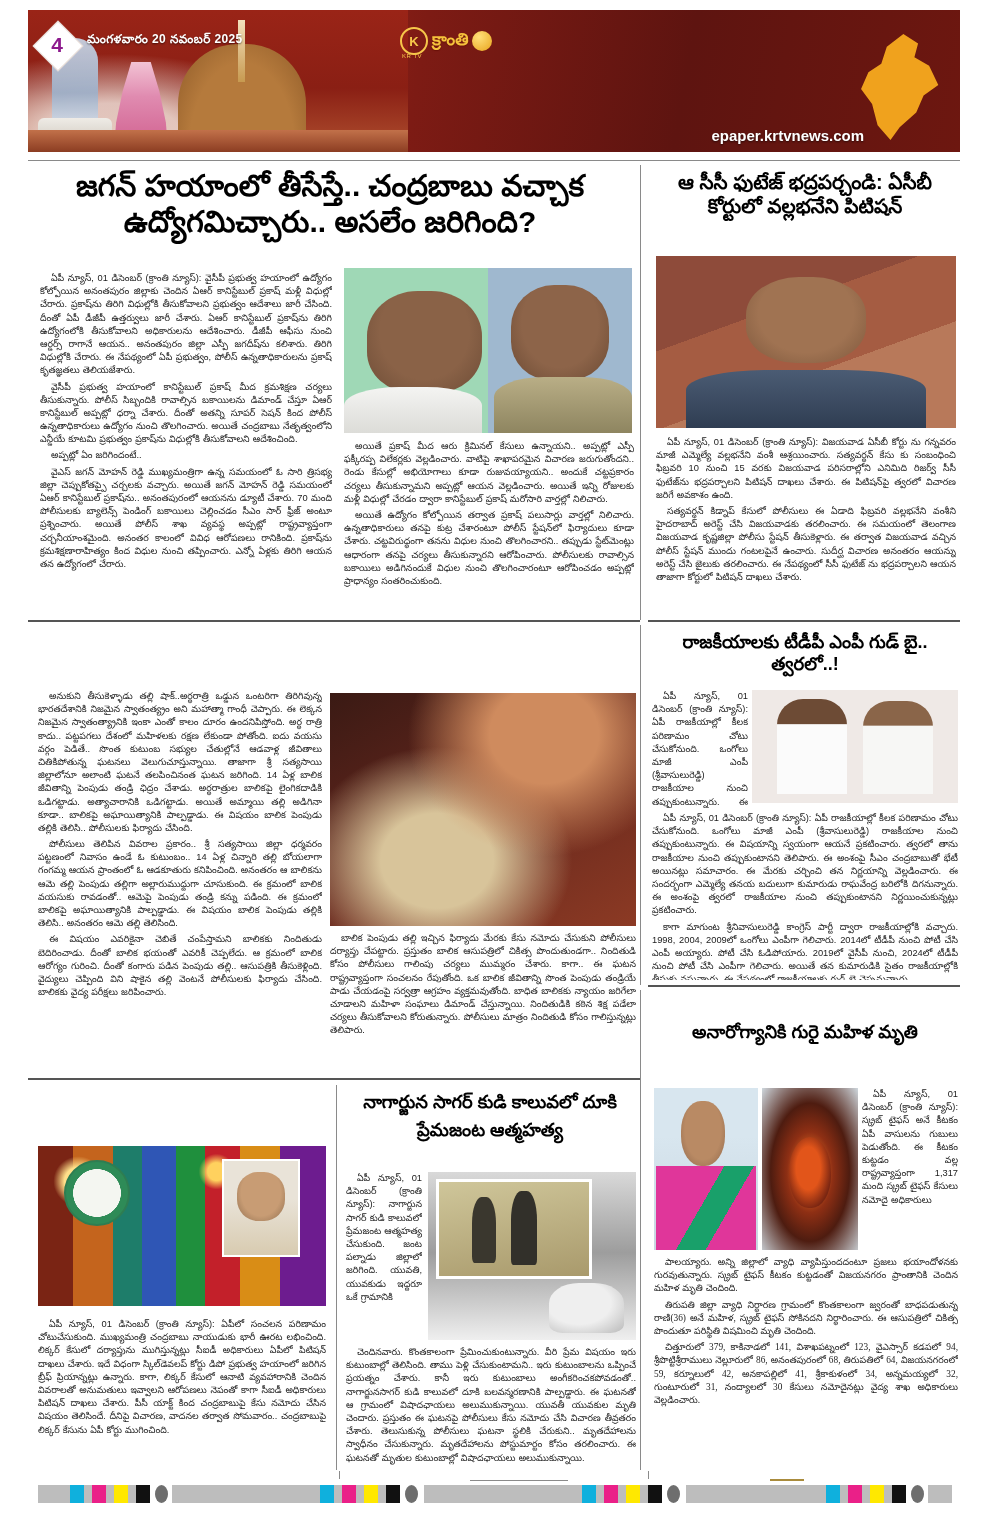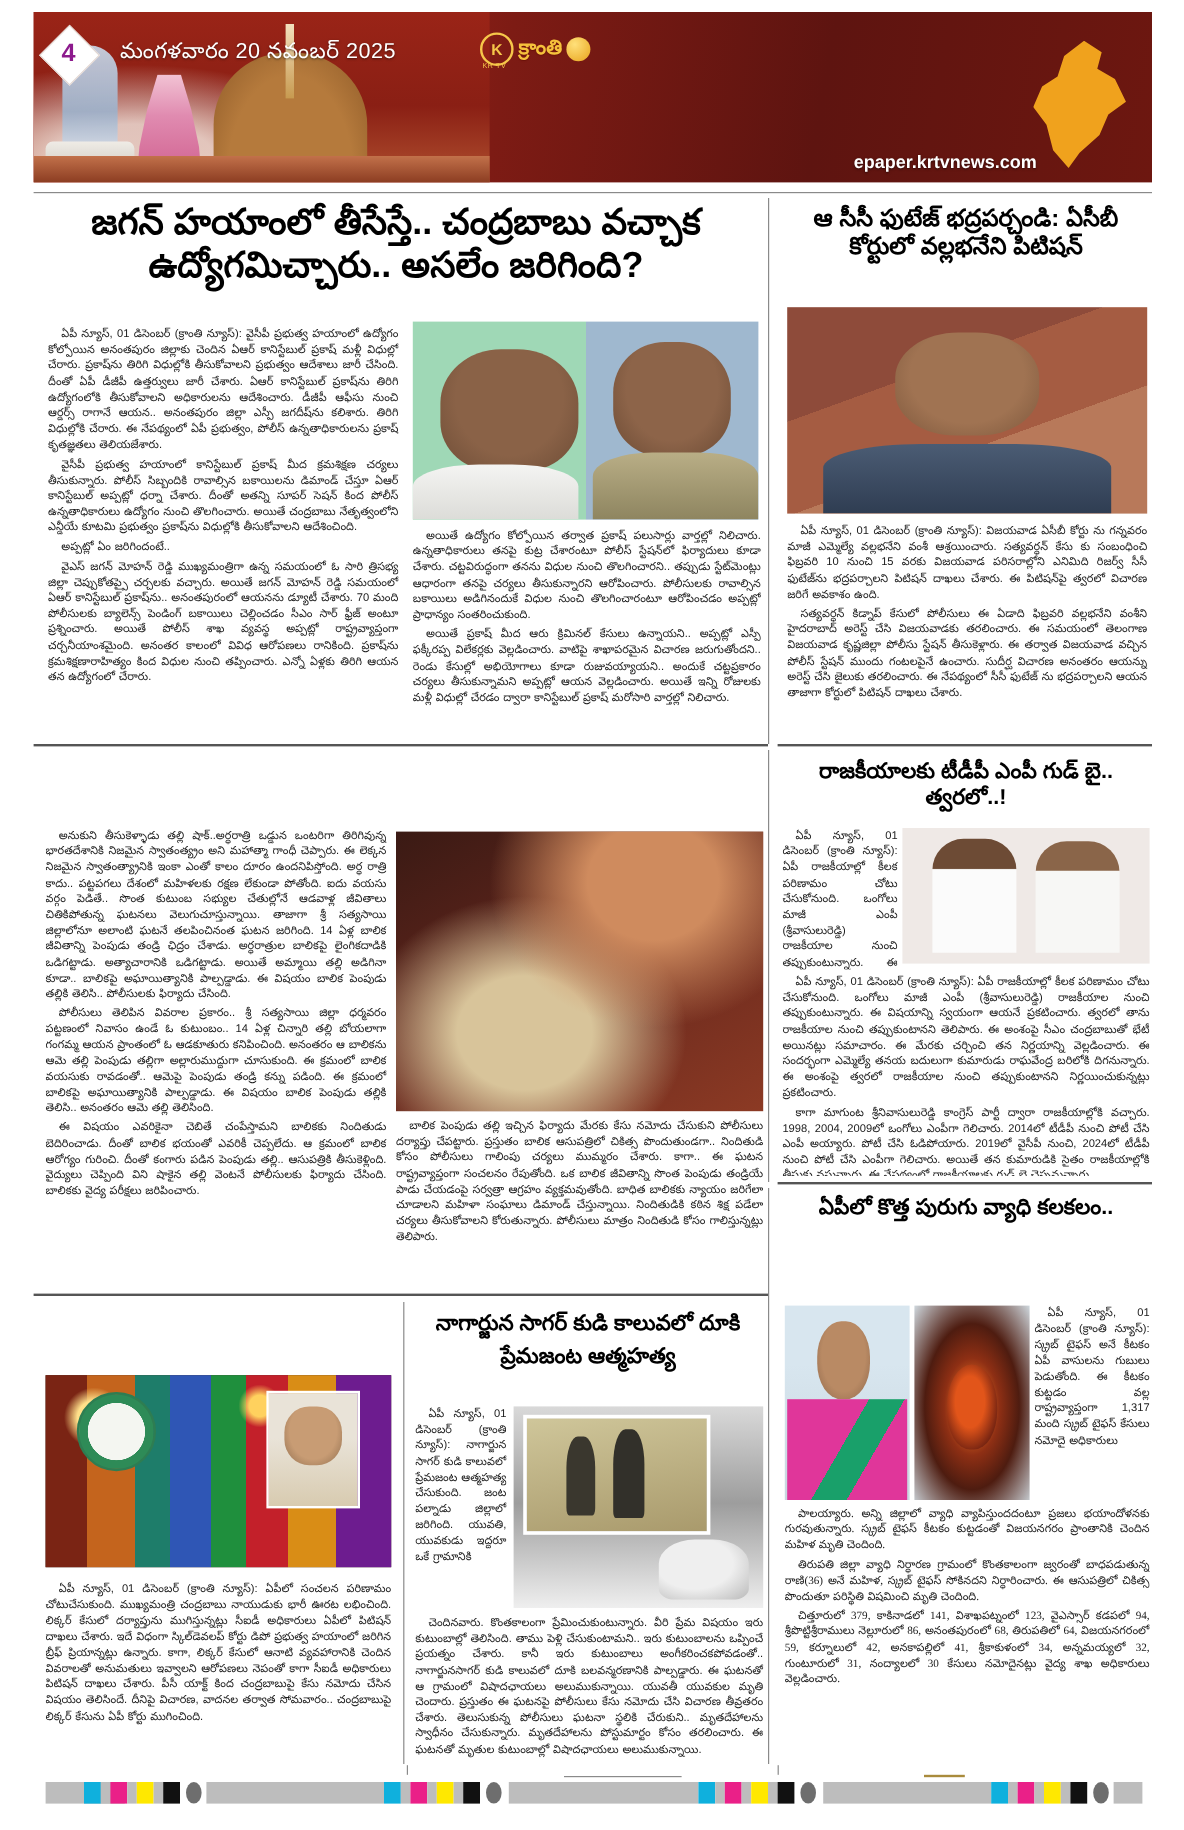--- a/index.html
+++ b/index.html
@@ -52,22 +52,22 @@
   .issue-badge{
     position:absolute;left:12px;top:18px;width:34px;height:34px;
     background:#fff;transform:rotate(45deg);border:1px solid #e2d7d2;
   }
   .issue-num{
     position:absolute;left:12px;top:18px;width:34px;height:34px;
     display:flex;align-items:center;justify-content:center;
     font-size:21px;font-weight:bold;color:#8d1a8d;
   }
   .mh-date{
-    position:absolute;left:72px;top:22px;
-    font-size:18px;font-weight:normal;color:#fff;letter-spacing:.4px;
+    position:absolute;left:59px;top:22px;
+    font-size:12px;font-weight:bold;color:#fff;letter-spacing:.4px;
     text-shadow:0 1px 2px rgba(0,0,0,.55);white-space:nowrap;
   }
   .krtv-logo{
     position:absolute;left:372px;top:10px;width:116px;height:42px;
     display:flex;align-items:center;gap:4px;
   }
   .krtv-mark{
     width:24px;height:24px;border-radius:50%;border:2px solid #f6c74a;
     color:#f6c74a;font-size:13px;font-weight:bold;display:flex;
     align-items:center;justify-content:center;
@@ -298,22 +298,22 @@
     <div class="shirt-r"></div>
   </div>
 
   <div class="body-col" style="left:40px;top:272px;width:292px;height:345px;">
       <p>ఏపీ న్యూస్, 01 డిసెంబర్ (క్రాంతి న్యూస్): వైసీపీ ప్రభుత్వ హయాంలో ఉద్యోగం కోల్పోయిన అనంతపురం జిల్లాకు చెందిన ఏఆర్ కానిస్టేబుల్ ప్రకాష్ మళ్లీ విధుల్లో చేరారు. ప్రకాష్‌ను తిరిగి విధుల్లోకి తీసుకోవాలని ప్రభుత్వం ఆదేశాలు జారీ చేసింది. దీంతో ఏపీ డీజీపీ ఉత్తర్వులు జారీ చేశారు. ఏఆర్ కానిస్టేబుల్ ప్రకాష్‌ను తిరిగి ఉద్యోగంలోకి తీసుకోవాలని అధికారులను ఆదేశించారు. డీజీపీ ఆఫీసు నుంచి ఆర్డర్స్ రాగానే ఆయన.. అనంతపురం జిల్లా ఎస్పీ జగదీష్‌ను కలిశారు. తిరిగి విధుల్లోకి చేరారు. ఈ నేపథ్యంలో ఏపీ ప్రభుత్వం, పోలీస్ ఉన్నతాధికారులను ప్రకాష్ కృతజ్ఞతలు తెలియజేశారు.</p>
       <p>వైసీపీ ప్రభుత్వ హయాంలో కానిస్టేబుల్ ప్రకాష్ మీద క్రమశిక్షణ చర్యలు తీసుకున్నారు. పోలీస్ సిబ్బందికి రావాల్సిన బకాయిలను డిమాండ్ చేస్తూ ఏఆర్ కానిస్టేబుల్ అప్పట్లో ధర్నా చేశారు. దీంతో అతన్ని సూపర్ సెషన్ కింద పోలీస్ ఉన్నతాధికారులు ఉద్యోగం నుంచి తొలగించారు. అయితే చంద్రబాబు నేతృత్వంలోని ఎన్డీయే కూటమి ప్రభుత్వం ప్రకాష్‌ను విధుల్లోకి తీసుకోవాలని ఆదేశించింది.</p>
       <p>అప్పట్లో ఏం జరిగిందంటే..</p>
       <p>వైఎస్ జగన్ మోహన్ రెడ్డి ముఖ్యమంత్రిగా ఉన్న సమయంలో ఓ సారి త్రిసభ్య జిల్లా చెప్పుకోతప్పై చర్చలకు వచ్చారు. అయితే జగన్ మోహన్ రెడ్డి సమయంలో ఏఆర్ కానిస్టేబుల్ ప్రకాష్‌ను.. అనంతపురంలో ఆయనను డ్యూటీ చేశారు. 70 మంది పోలీసులకు బ్యాలెన్స్ పెండింగ్ బకాయిలు చెల్లించడం సీఎం సార్ ఫ్రీజ్ అంటూ ప్రశ్నించారు. అయితే పోలీస్ శాఖ వ్యవస్థ అప్పట్లో రాష్ట్రవ్యాప్తంగా చర్చనీయాంశమైంది. అనంతర కాలంలో వివిధ ఆరోపణలు రానికింది. ప్రకాష్‌ను క్రమశిక్షణారాహిత్యం కింద విధుల నుంచి తప్పించారు. ఎన్నో ఏళ్లకు తిరిగి ఆయన తన ఉద్యోగంలో చేరారు.</p>
     </div>
   <div class="body-col" style="left:344px;top:440px;width:290px;height:178px;">
+      <p>అయితే ప్రకాష్ మీద ఆరు క్రిమినల్ కేసులు ఉన్నాయని.. అప్పట్లో ఎస్పీ ఫక్కీరప్ప విలేకర్లకు వెల్లడించారు. వాటిపై శాఖాపరమైన విచారణ జరుగుతోందని.. రెండు కేసుల్లో అభియోగాలు కూడా రుజువయ్యాయని.. అందుకే చట్టప్రకారం చర్యలు తీసుకున్నామని అప్పట్లో ఆయన వెల్లడించారు. అయితే ఇన్ని రోజులకు మళ్లీ విధుల్లో చేరడం ద్వారా కానిస్టేబుల్ ప్రకాష్ మరోసారి వార్తల్లో నిలిచారు.</p>
       <p>అయితే ఉద్యోగం కోల్పోయిన తర్వాత ప్రకాష్ పలుసార్లు వార్తల్లో నిలిచారు. ఉన్నతాధికారులు తనపై కుట్ర చేశారంటూ పోలీస్ స్టేషన్‌లో ఫిర్యాదులు కూడా చేశారు. చట్టవిరుద్ధంగా తనను విధుల నుంచి తొలగించారని.. తప్పుడు స్టేట్‌మెంట్లు ఆధారంగా తనపై చర్యలు తీసుకున్నారని ఆరోపించారు. పోలీసులకు రావాల్సిన బకాయిలు అడిగినందుకే విధుల నుంచి తొలగించారంటూ ఆరోపించడం అప్పట్లో ప్రాధాన్యం సంతరించుకుంది.</p>
-      <p>అయితే ప్రకాష్ మీద ఆరు క్రిమినల్ కేసులు ఉన్నాయని.. అప్పట్లో ఎస్పీ ఫక్కీరప్ప విలేకర్లకు వెల్లడించారు. వాటిపై శాఖాపరమైన విచారణ జరుగుతోందని.. రెండు కేసుల్లో అభియోగాలు కూడా రుజువయ్యాయని.. అందుకే చట్టప్రకారం చర్యలు తీసుకున్నామని అప్పట్లో ఆయన వెల్లడించారు. అయితే ఇన్ని రోజులకు మళ్లీ విధుల్లో చేరడం ద్వారా కానిస్టేబుల్ ప్రకాష్ మరోసారి వార్తల్లో నిలిచారు.</p>
     </div>
 
   <div class="hl hl-md" style="left:652px;top:170px;width:306px;">ఆ సీసీ ఫుటేజ్ భద్రపర్చండి: ఏసీబీ కోర్టులో వల్లభనేని పిటిషన్</div>
 
   <div class="photo ph-man-red" style="left:656px;top:256px;width:300px;height:172px;">
     <div class="face"></div>
     <div class="shirt"></div>
   </div>
 
   <div class="body-col" style="left:656px;top:436px;width:300px;height:180px;">
@@ -341,21 +341,21 @@
   </div>
 
   <div class="body-col" style="left:652px;top:690px;width:96px;height:118px;">
       <p>ఏపీ న్యూస్, 01 డిసెంబర్ (క్రాంతి న్యూస్): ఏపీ రాజకీయాల్లో కీలక పరిణామం చోటు చేసుకోనుంది. ఒంగోలు మాజీ ఎంపీ (శ్రీవాసులురెడ్డి) రాజకీయాల నుంచి తప్పుకుంటున్నారు. ఈ విషయాన్ని స్వయంగా ఆయనే ప్రకటించారు. త్వరలో తాను రాజకీయాల నుంచి తప్పుకుంటానని తెలిపారు. ఈ అంశంపై సీఎం చంద్రబాబుతో భేటీ అయినట్లు సమాచారం. ఈ మేరకు చర్చించి తన నిర్ణయాన్ని వెల్లడించారు. ఈ సందర్భంగా ఎమ్మెల్యే తనయ బదులుగా కుమారుడు రాఘవేంద్ర బరిలోకి దిగనున్నారు. ఈ అంశంపై త్వరలో రాజకీయాల నుంచి తప్పుకుంటానని నిర్ణయించుకున్నట్లు ప్రకటించారు.</p>
     </div>
   <div class="body-col" style="left:652px;top:812px;width:306px;height:168px;">
       <p>ఏపీ న్యూస్, 01 డిసెంబర్ (క్రాంతి న్యూస్): ఏపీ రాజకీయాల్లో కీలక పరిణామం చోటు చేసుకోనుంది. ఒంగోలు మాజీ ఎంపీ (శ్రీవాసులురెడ్డి) రాజకీయాల నుంచి తప్పుకుంటున్నారు. ఈ విషయాన్ని స్వయంగా ఆయనే ప్రకటించారు. త్వరలో తాను రాజకీయాల నుంచి తప్పుకుంటానని తెలిపారు. ఈ అంశంపై సీఎం చంద్రబాబుతో భేటీ అయినట్లు సమాచారం. ఈ మేరకు చర్చించి తన నిర్ణయాన్ని వెల్లడించారు. ఈ సందర్భంగా ఎమ్మెల్యే తనయ బదులుగా కుమారుడు రాఘవేంద్ర బరిలోకి దిగనున్నారు. ఈ అంశంపై త్వరలో రాజకీయాల నుంచి తప్పుకుంటానని నిర్ణయించుకున్నట్లు ప్రకటించారు.</p>
       <p>కాగా మాగుంట శ్రీనివాసులురెడ్డి కాంగ్రెస్ పార్టీ ద్వారా రాజకీయాల్లోకి వచ్చారు. 1998, 2004, 2009లో ఒంగోలు ఎంపీగా గెలిచారు. 2014లో టీడీపీ నుంచి పోటీ చేసి ఎంపీ అయ్యారు. పోటీ చేసి ఓడిపోయారు. 2019లో వైసీపీ నుంచి, 2024లో టీడీపీ నుంచి పోటీ చేసి ఎంపీగా గెలిచారు. అయితే తన కుమారుడికి సైతం రాజకీయాల్లోకి తీసుకు వస్తున్నారు. ఈ నేపథ్యంలో రాజకీయాలకు గుడ్ బై చెప్పనున్నారు.</p>
     </div>
 
-  <div class="hl hl-sm" style="left:650px;top:996px;width:310px;">ఏపీలో కొత్త పురుగు వ్యాధి కలకలం..</div>
+  <div class="hl hl-sm" style="left:650px;top:1022px;width:310px;">అనారోగ్యానికి గురై మహిళ మృతి</div>
 
   <div class="photo ph-woman" style="left:654px;top:1088px;width:104px;height:162px;">
     <div class="face"></div>
     <div class="saree"></div>
   </div>
   <div class="photo ph-tick" style="left:762px;top:1088px;width:96px;height:162px;"></div>
 
   <div class="body-col" style="left:862px;top:1088px;width:96px;height:164px;">
       <p>ఏపీ న్యూస్, 01 డిసెంబర్ (క్రాంతి న్యూస్): స్క్రబ్ టైఫస్ అనే కీటకం ఏపీ వాసులను గుబులు పెడుతోంది. ఈ కీటకం కుట్టడం వల్ల రాష్ట్రవ్యాప్తంగా 1,317 మంది స్క్రబ్ టైఫస్ కేసులు నమోదై అధికారులు</p>
     </div>

